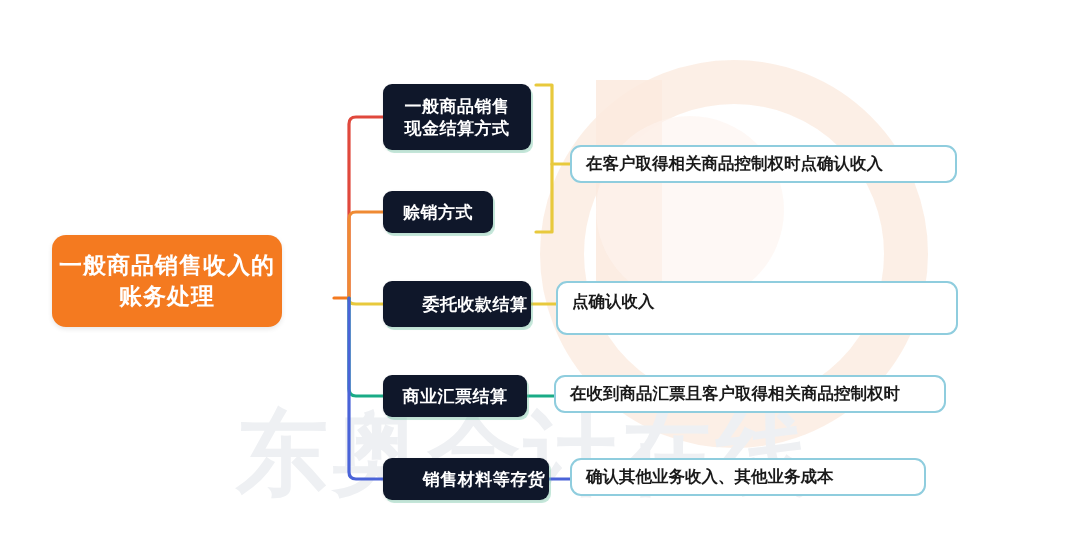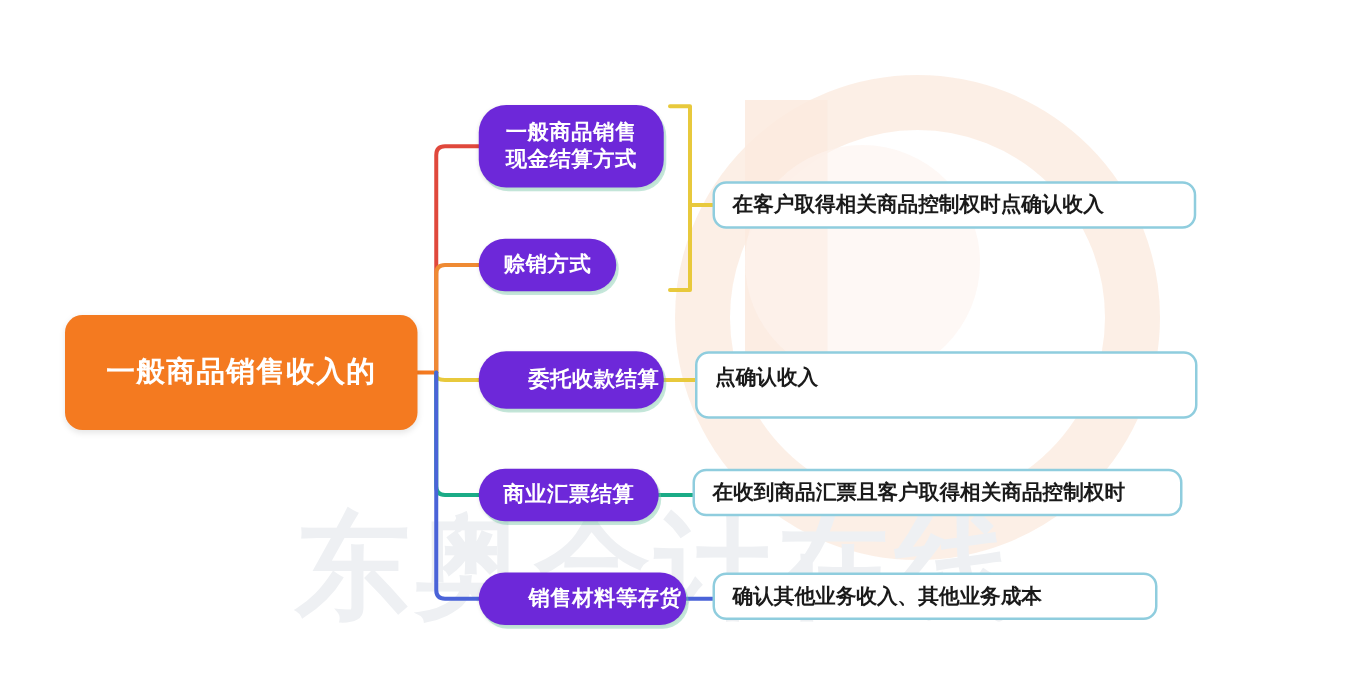--- a/index.html
+++ b/index.html
@@ -75,37 +75,36 @@
     z-index: 2;
     box-sizing: border-box;
     display: flex;
     align-items: center;
     justify-content: center;
     text-align: center;
   }
 
   #root-node {
     left: 52px;
-    top: 252px;
-    width: 282px;
+    top: 235px;
+    width: 230px;
     height: 92px;
     background: #f47a20;
     border-radius: 14px;
     color: #ffffff;
     font-size: 23px;
     font-weight: bold;
     line-height: 1.35;
     letter-spacing: 1px;
     box-shadow: 0 2px 5px rgba(0,0,0,0.10);
-    font-family: Liberation Serif, serif;
   }
 
   .green-node {
-    background: #6d28d9;
-    border-radius: 22px;
+    background: #0f172a;
+    border-radius: 9px;
     color: #ffffff;
     font-weight: bold;
     line-height: 1.3;
     letter-spacing: 0.5px;
     box-shadow: 2px 3px 0 rgba(120,200,170,0.42), 0 1px 3px rgba(0,0,0,0.10);
   }
 
   #green-node-1 { left: 383px; top: 84px;  width: 148px; height: 66px; font-size: 17px; }
   #green-node-2 { left: 383px; top: 191px; width: 110px; height: 42px; font-size: 17px; }
   #green-node-3 { left: 383px; top: 281px; width: 148px; height: 46px; font-size: 17px; padding-left: 36px; }
@@ -162,20 +161,21 @@
     <path d="M 531 304 L 556 304" fill="none" stroke="#e8c93c" stroke-width="3.2" stroke-linecap="round"></path>
 
     <path d="M 527 396 L 554 396" fill="none" stroke="#1aab86" stroke-width="3.2" stroke-linecap="round"></path>
 
     <path d="M 549 479 L 570 479" fill="none" stroke="#4a63d8" stroke-width="3.2" stroke-linecap="round"></path>
   </svg>
 
   <div class="node" id="root-node">
     <div>
       <div>一般商品销售收入的</div>
+      <div>账务处理</div>
     </div>
   </div>
 
   <div class="node green-node" id="green-node-1">
     <div>
       <div>一般商品销售</div>
       <div>现金结算方式</div>
     </div>
   </div>
 

